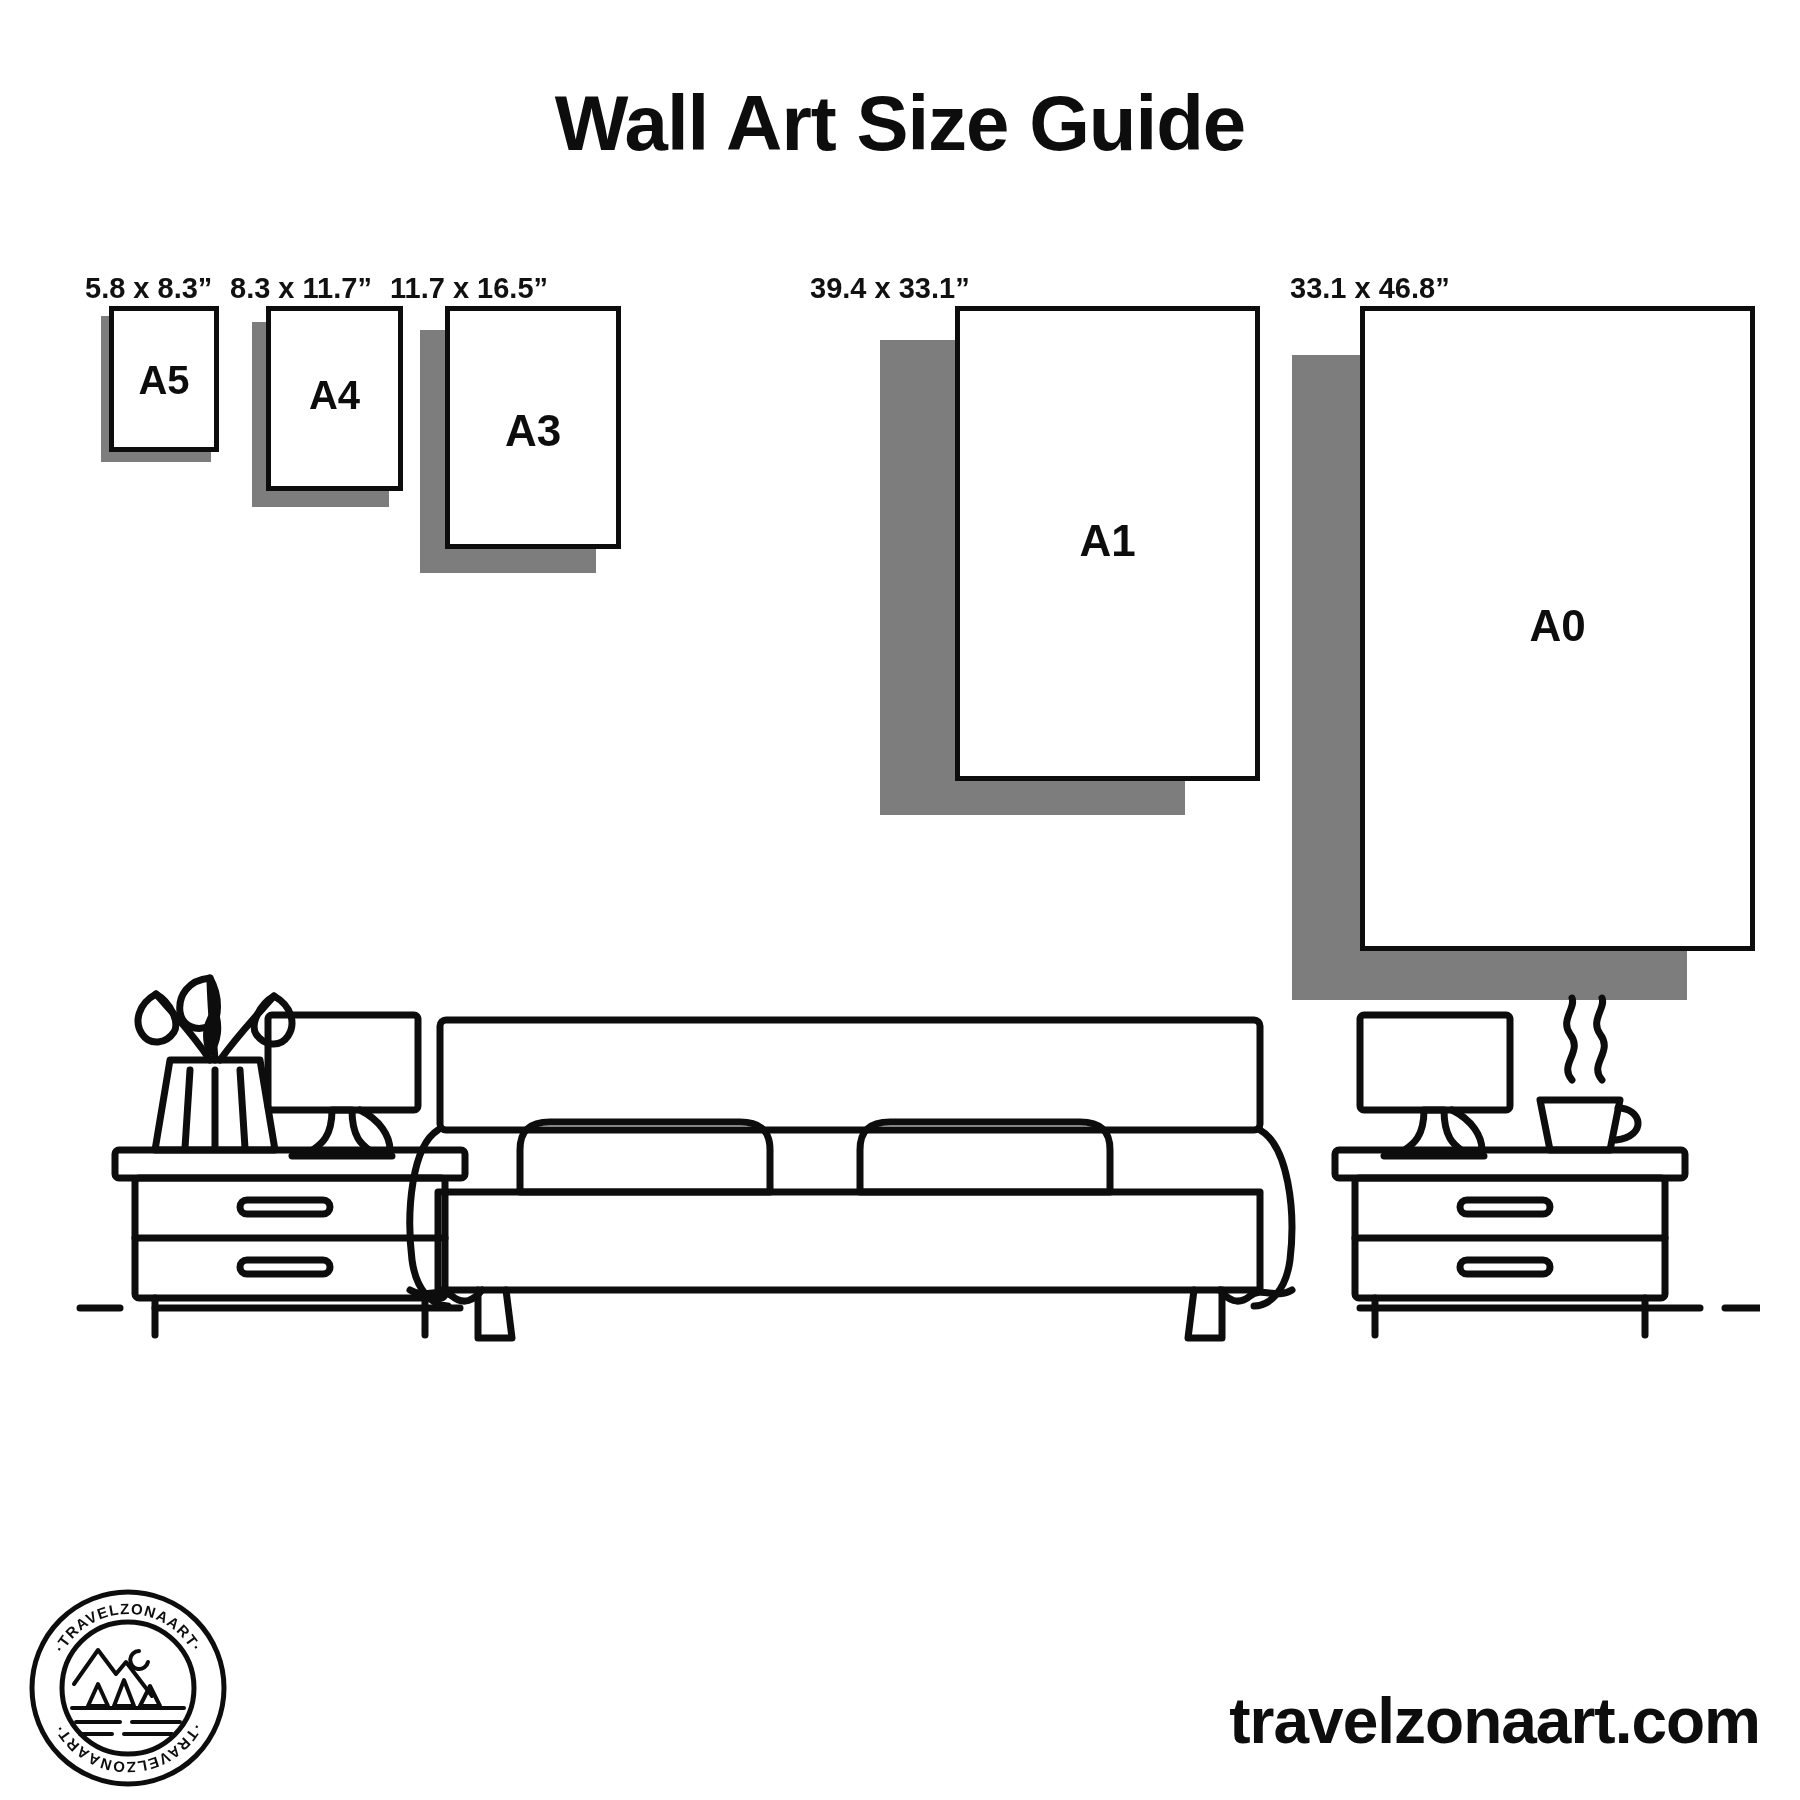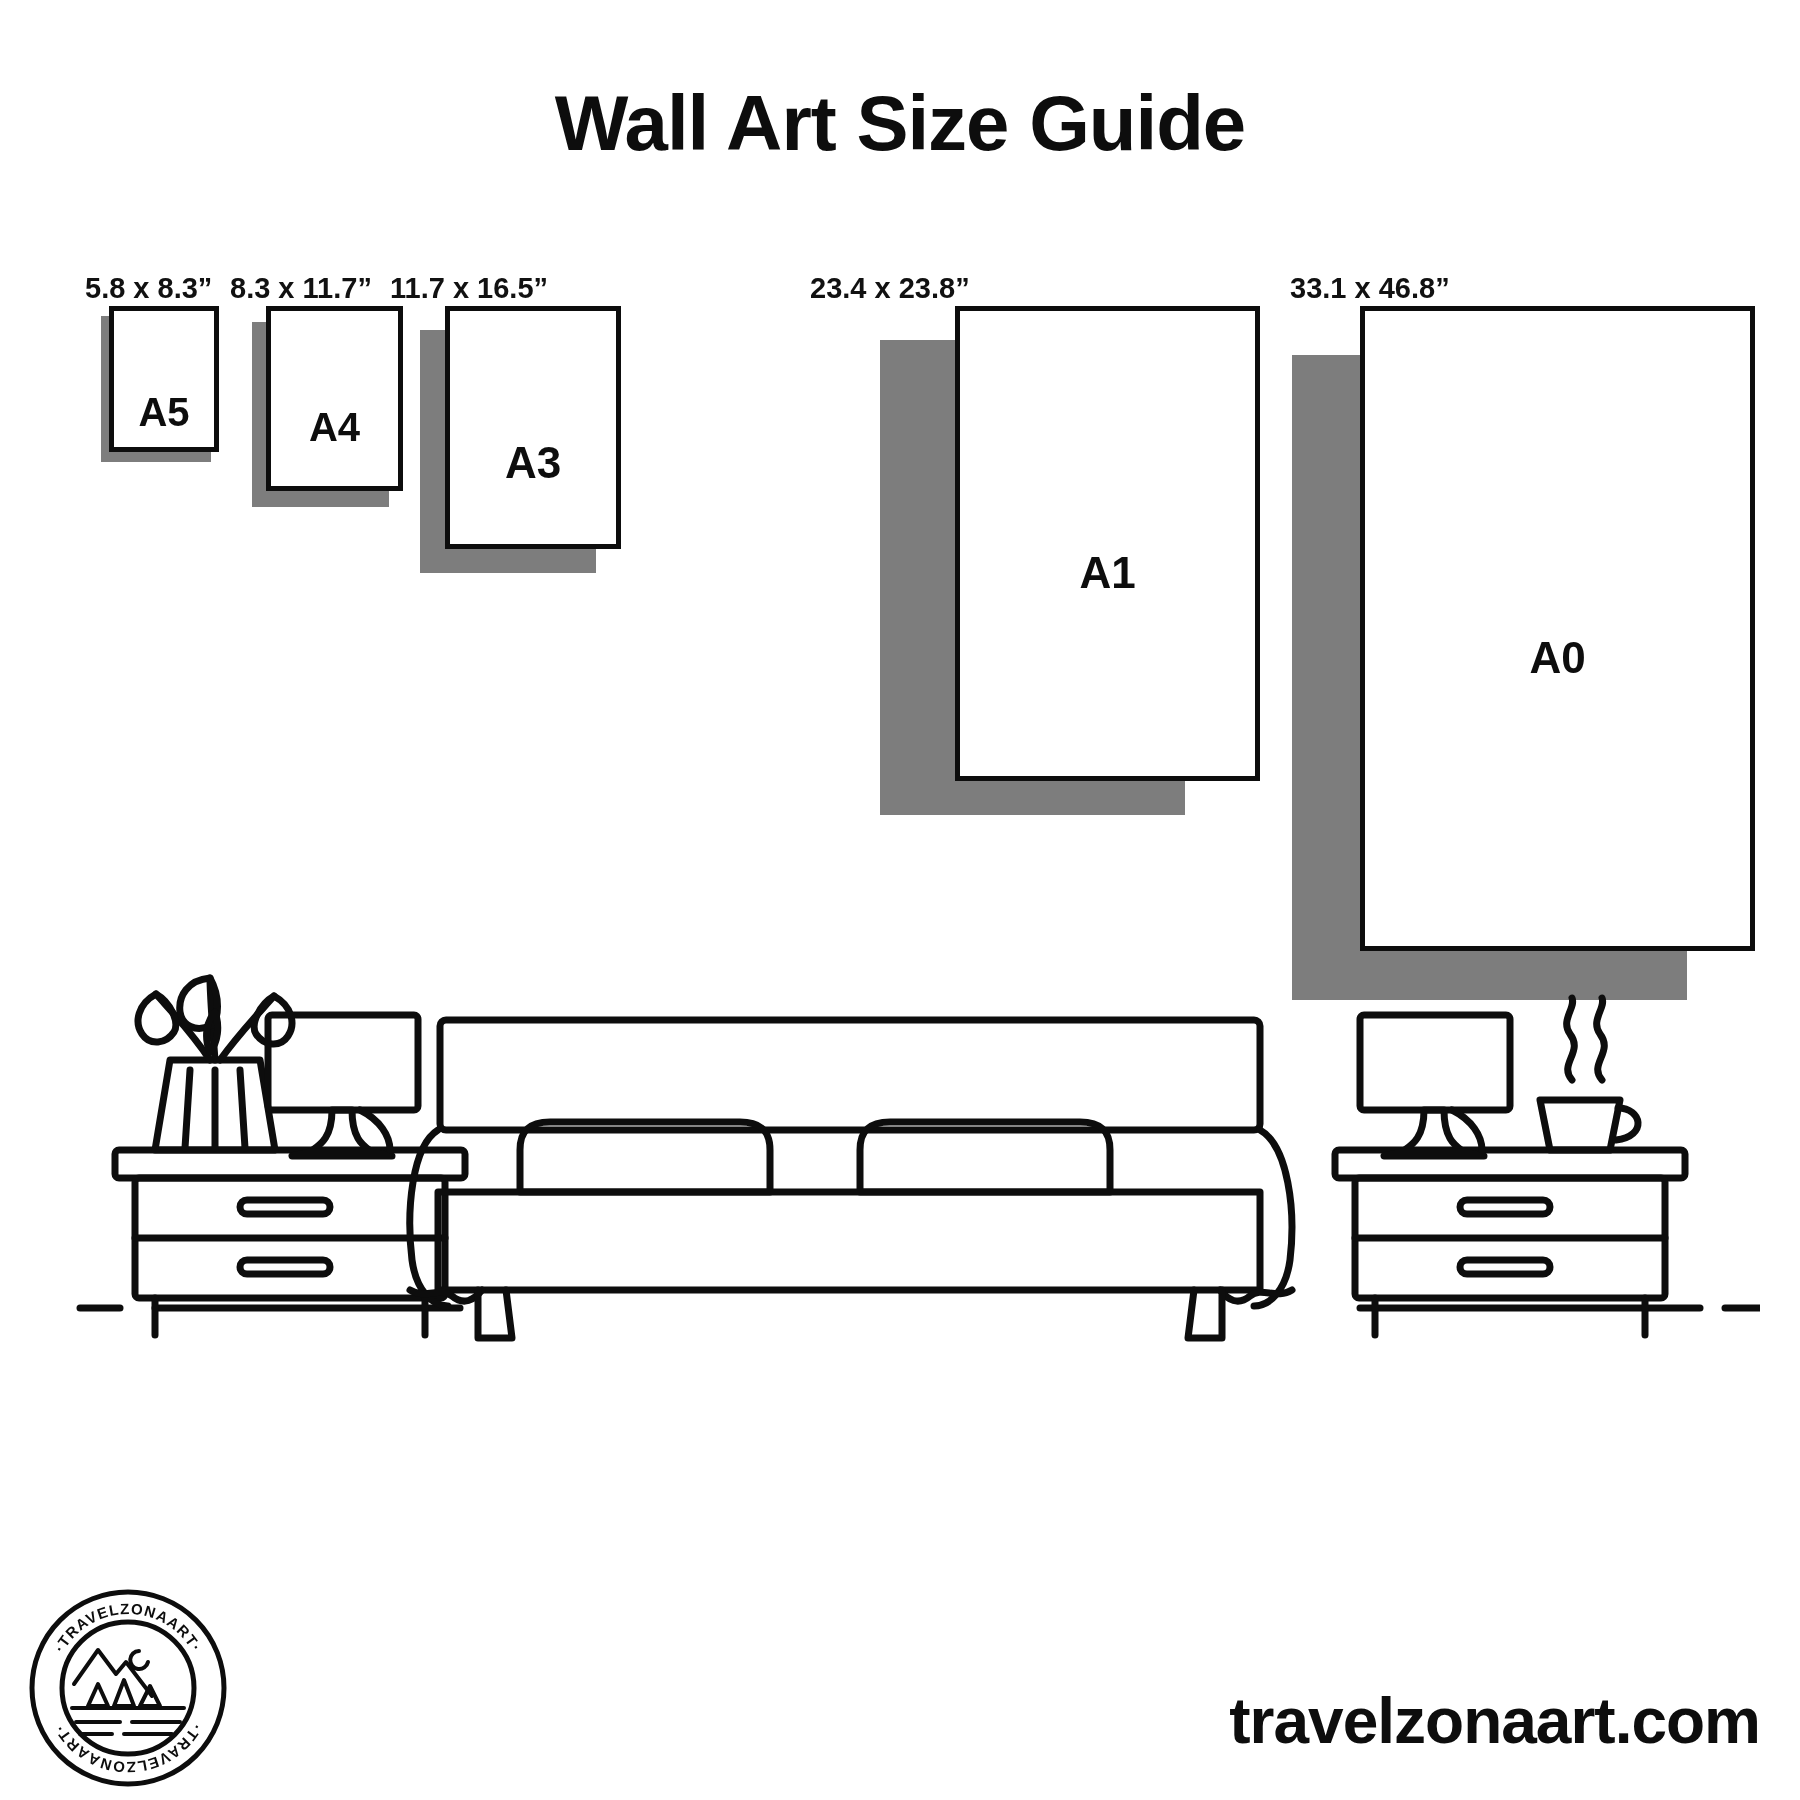--- a/index.html
+++ b/index.html
@@ -60,21 +60,20 @@
     border: 5px solid #0d0d0d;
     box-sizing: border-box;
   }
   .frame-label {
     position: absolute;
     width: 100%;
     text-align: center;
     font-size: 44px;
     font-weight: 700;
     color: #0d0d0d;
-    margin-top: 32px;
   }
   .frame-label.sm { font-size: 40px; }
 
   
   #room-illustration {
     position: absolute;
     left: 60px;
     top: 960px;
     width: 1700px;
     height: 560px;
@@ -124,21 +123,21 @@
   <div class="frame-group" style="left:390px; top:300px; width:230px; height:290px;">
     <div class="frame-dim" style="top:-28px;">11.7 x 16.5”</div>
     <div class="frame-shadow" style="left:30px; top:30px; width:176px; height:243px;"></div>
     <div class="frame-box" style="left:55px; top:6px; width:176px; height:243px;">
       <div class="frame-label" style="top:95px;">A3</div>
     </div>
   </div>
 
 
   <div class="frame-group" style="left:840px; top:300px; width:400px; height:470px;">
-    <div class="frame-dim" style="top:-28px; left:-30px; width:400px;">23.4 x 23.8”</div>
+    <div class="frame-dim" style="top:-28px; left:-30px; width:400px;">39.4 x 33.1”</div>
     <div class="frame-shadow" style="left:40px; top:40px; width:305px; height:475px;"></div>
     <div class="frame-box" style="left:115px; top:6px; width:305px; height:475px;">
       <div class="frame-label" style="top:205px;">A1</div>
     </div>
   </div>
 
   <div class="frame-group" style="left:1230px; top:300px; width:450px; height:650px;">
     <div class="frame-dim" style="top:-28px; left:60px; width:400px;">33.1 x 46.8”</div>
     <div class="frame-shadow" style="left:62px; top:55px; width:395px; height:645px;"></div>
     <div class="frame-box" style="left:130px; top:6px; width:395px; height:645px;">

